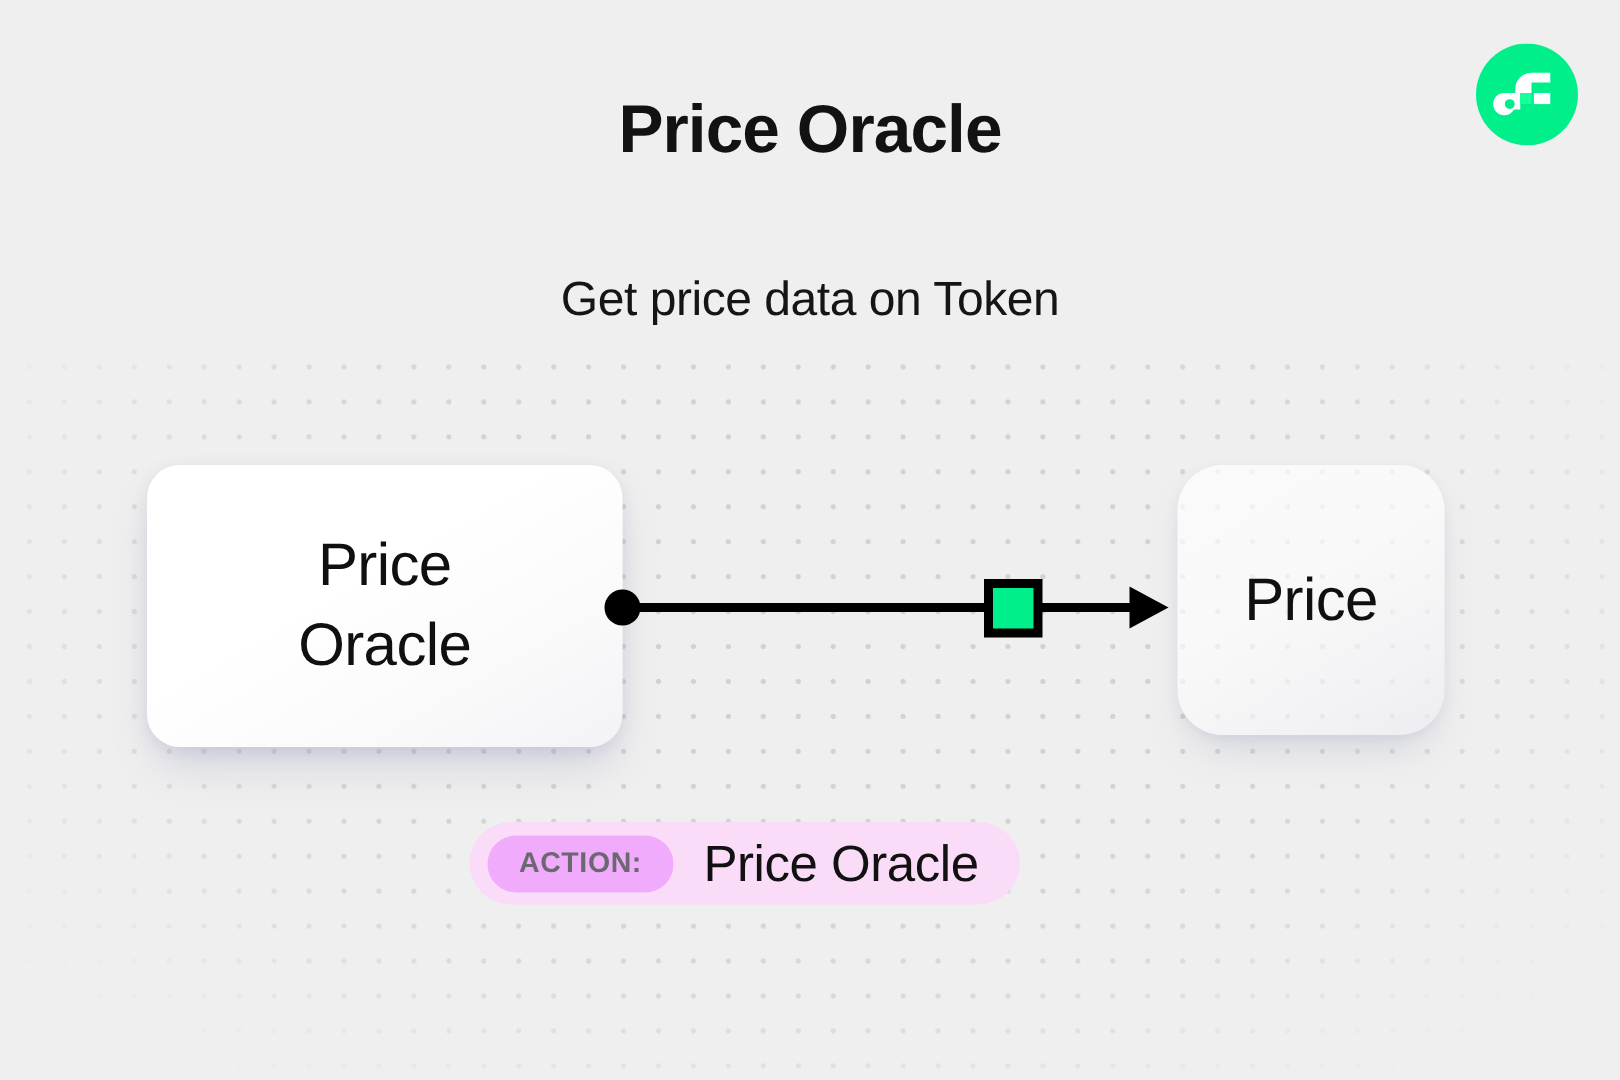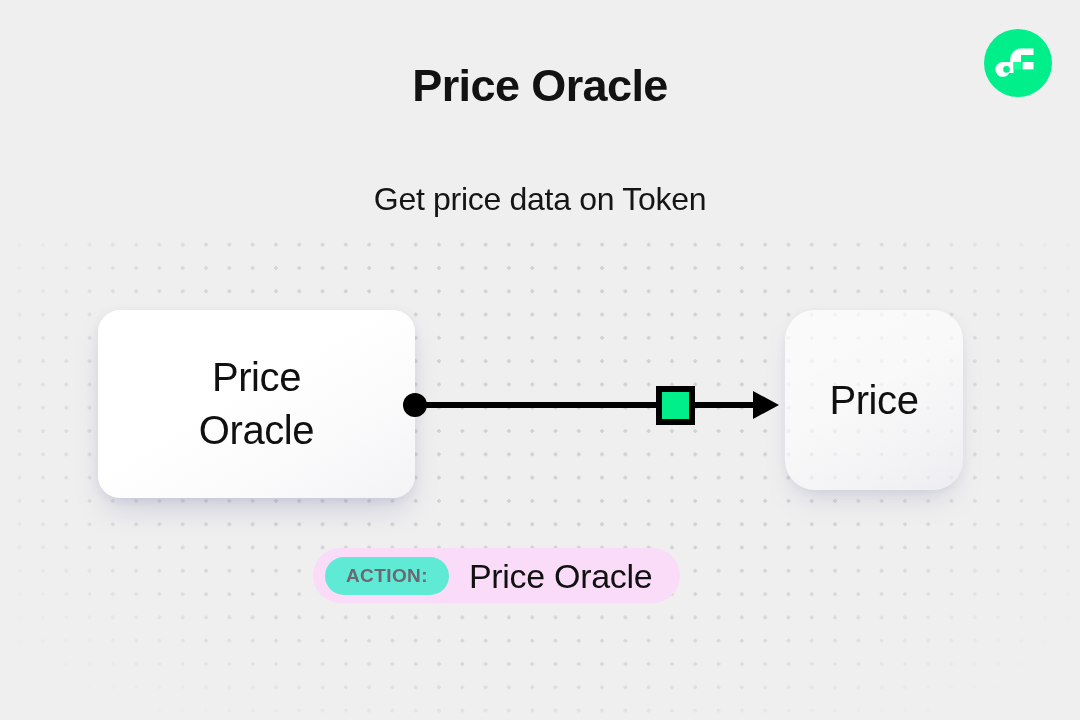--- a/index.html
+++ b/index.html
@@ -138,21 +138,21 @@
     border-radius: 28px;
     background: #fbdcf8;
   }
   #action-tag {
     display: flex;
     align-items: center;
     justify-content: center;
     height: 38px;
     padding: 0 21px;
     border-radius: 19px;
-    background: #5eead4;
+    background: #f0abfc;
     font-size: 19px;
     font-weight: 700;
     letter-spacing: 0.4px;
     color: #6d6771;
   }
   #action-value {
     margin-left: 20px;
     font-size: 34px;
     font-weight: 400;
     letter-spacing: -0.3px;

